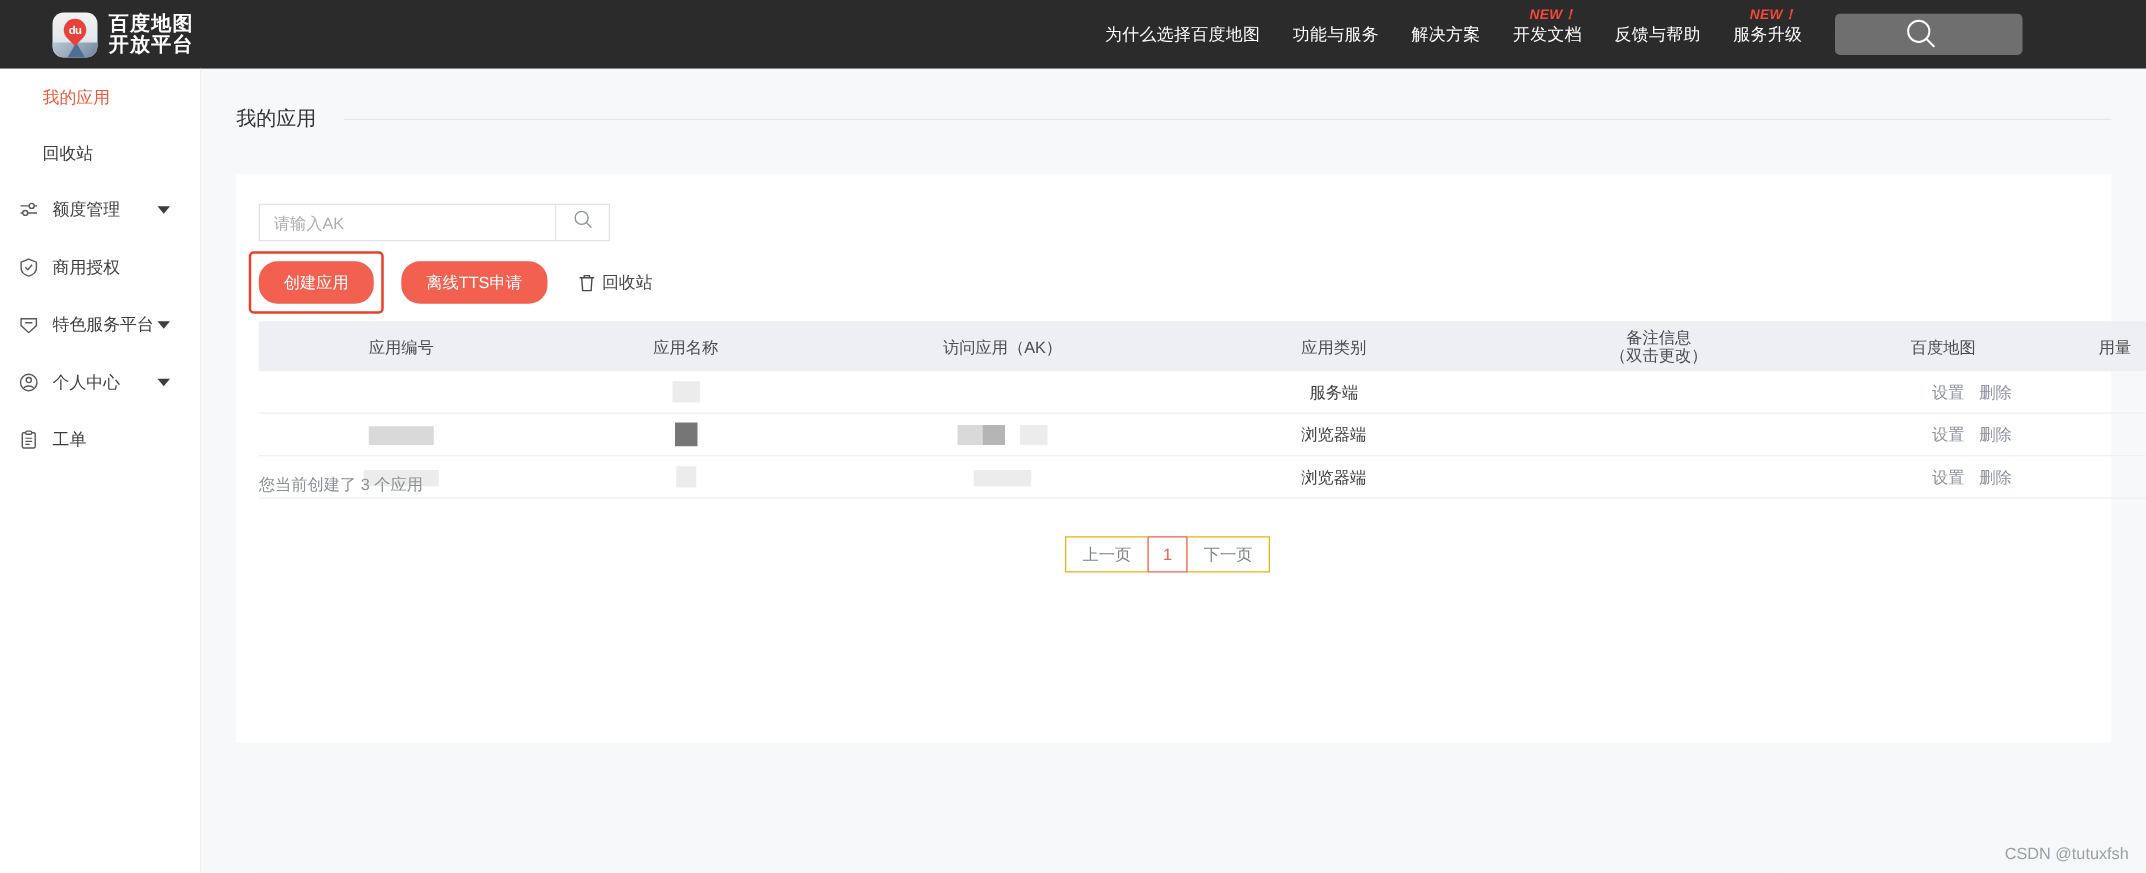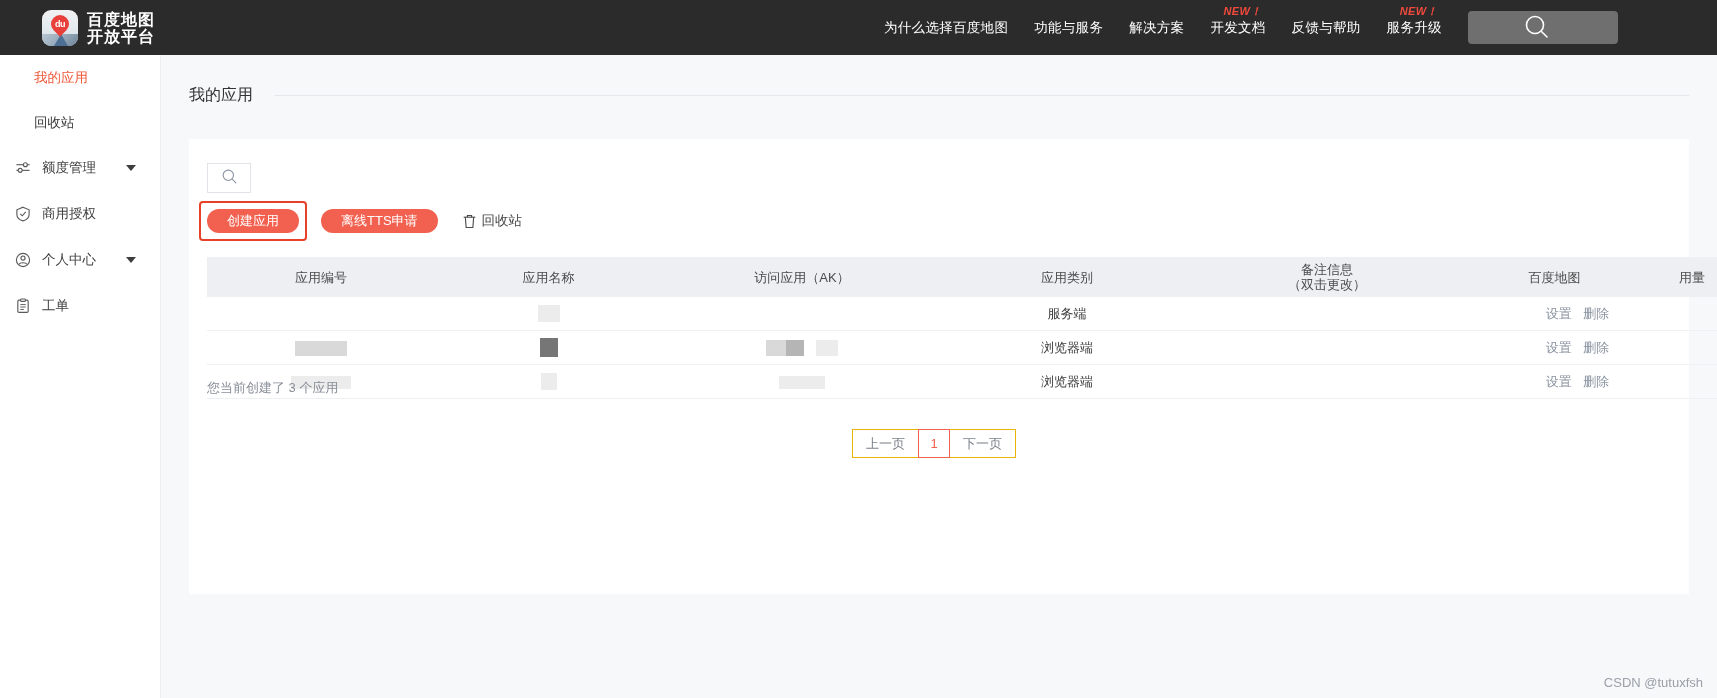--- a/index.html
+++ b/index.html
@@ -146,21 +146,21 @@
     border: 1px solid #e0e3e8; background: #fff;
     display: flex; align-items: center; justify-content: center;
     cursor: pointer;
   }
 
   .btn-row {
     position: absolute; left: 18px; top: 70px;
     display: flex; align-items: center;
   }
   .btn-primary {
-    height: 24px; padding: 0 20px; border-radius: 15px;
+    height: 34px; padding: 0 20px; border-radius: 15px;
     background: #f2604f; color: #fff; font-size: 13px;
     border: none; cursor: pointer; white-space: nowrap;
     display: flex; align-items: center; justify-content: center;
     font-family: "Liberation Sans", "DejaVu Sans", sans-serif;
   }
   .highlight-box {
     border: 2px solid #e8412a; border-radius: 4px;
     padding: 6px 6px; margin: -8px -8px -8px -8px;
     display: inline-flex;
   }
@@ -309,20 +309,30 @@
   <div class="side-item">
     <span class="ico">
       <svg viewBox="0 0 17 17" width="16" height="16">
         <path d="M8.5 1.3 L15 4 V9 C15 12.4 12.2 14.8 8.5 15.8 C4.8 14.8 2 12.4 2 9 V4 Z" fill="none" stroke="currentColor" stroke-width="1.2"></path>
         <polyline points="5.6,8.3 7.7,10.4 11.4,6.2" fill="none" stroke="currentColor" stroke-width="1.2"></polyline>
       </svg>
     </span>
     <span>商用授权</span>
   </div>
 
+  <div class="side-item">
+    <span class="ico">
+      <svg viewBox="0 0 17 17" width="16" height="16">
+        <path d="M2 3.2 H15 V9 L8.5 15 L2 9 Z" fill="none" stroke="currentColor" stroke-width="1.2"></path>
+        <line x1="5.4" y1="6.6" x2="11.6" y2="6.6" stroke="currentColor" stroke-width="1.1"></line>
+      </svg>
+    </span>
+    <span>特色服务平台</span>
+    <span class="caret"></span>
+  </div>
 
   <div class="side-item">
     <span class="ico">
       <svg viewBox="0 0 17 17" width="16" height="16">
         <circle cx="8.5" cy="8.5" r="7" fill="none" stroke="currentColor" stroke-width="1.2"></circle>
         <circle cx="8.5" cy="6.4" r="2.2" fill="none" stroke="currentColor" stroke-width="1.2"></circle>
         <path d="M4.4 13.2 C5.2 10.9 11.8 10.9 12.6 13.2" fill="none" stroke="currentColor" stroke-width="1.2"></path>
       </svg>
     </span>
     <span>个人中心</span>
@@ -347,20 +357,21 @@
 <div class="main">
 
   <div class="page-title-row">
     <div class="page-title">我的应用</div>
     <div class="title-rule"></div>
   </div>
 
   <div class="card">
 
     <div class="search-row">
+      <input class="ak-input" type="text" placeholder="请输入AK" style="">
       <div class="ak-btn">
         <span>
           <svg viewBox="0 0 20 20" width="17" height="17">
             <circle cx="8.6" cy="8.6" r="6.1" fill="none" stroke="#8a93a0" stroke-width="1.3"></circle>
             <line x1="13.2" y1="13.2" x2="17.4" y2="17.4" stroke="#8a93a0" stroke-width="1.3" stroke-linecap="round"></line>
           </svg>
         </span>
       </div>
       <div style="clear:both"></div>
     </div>

